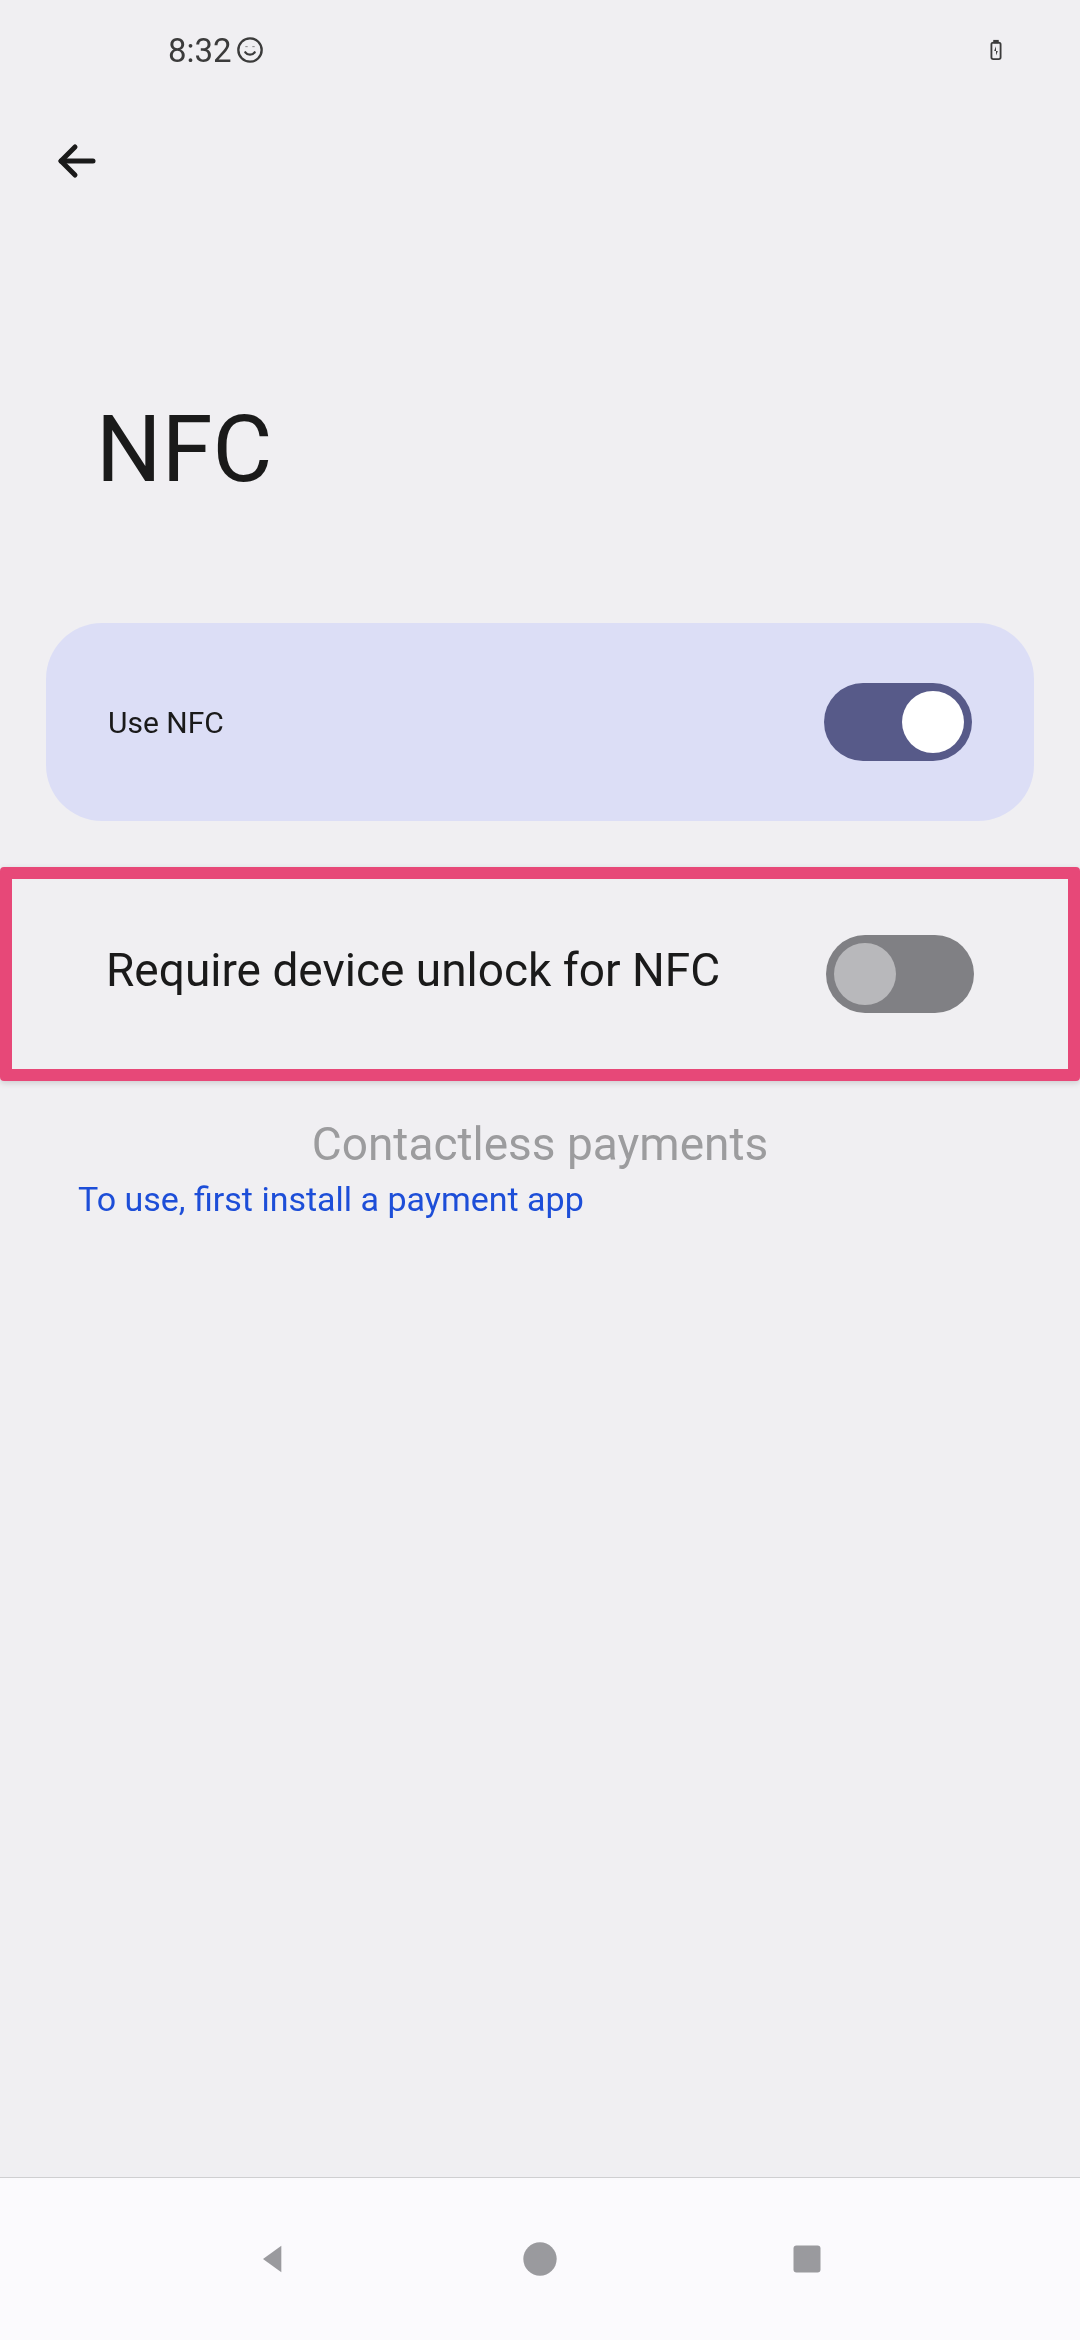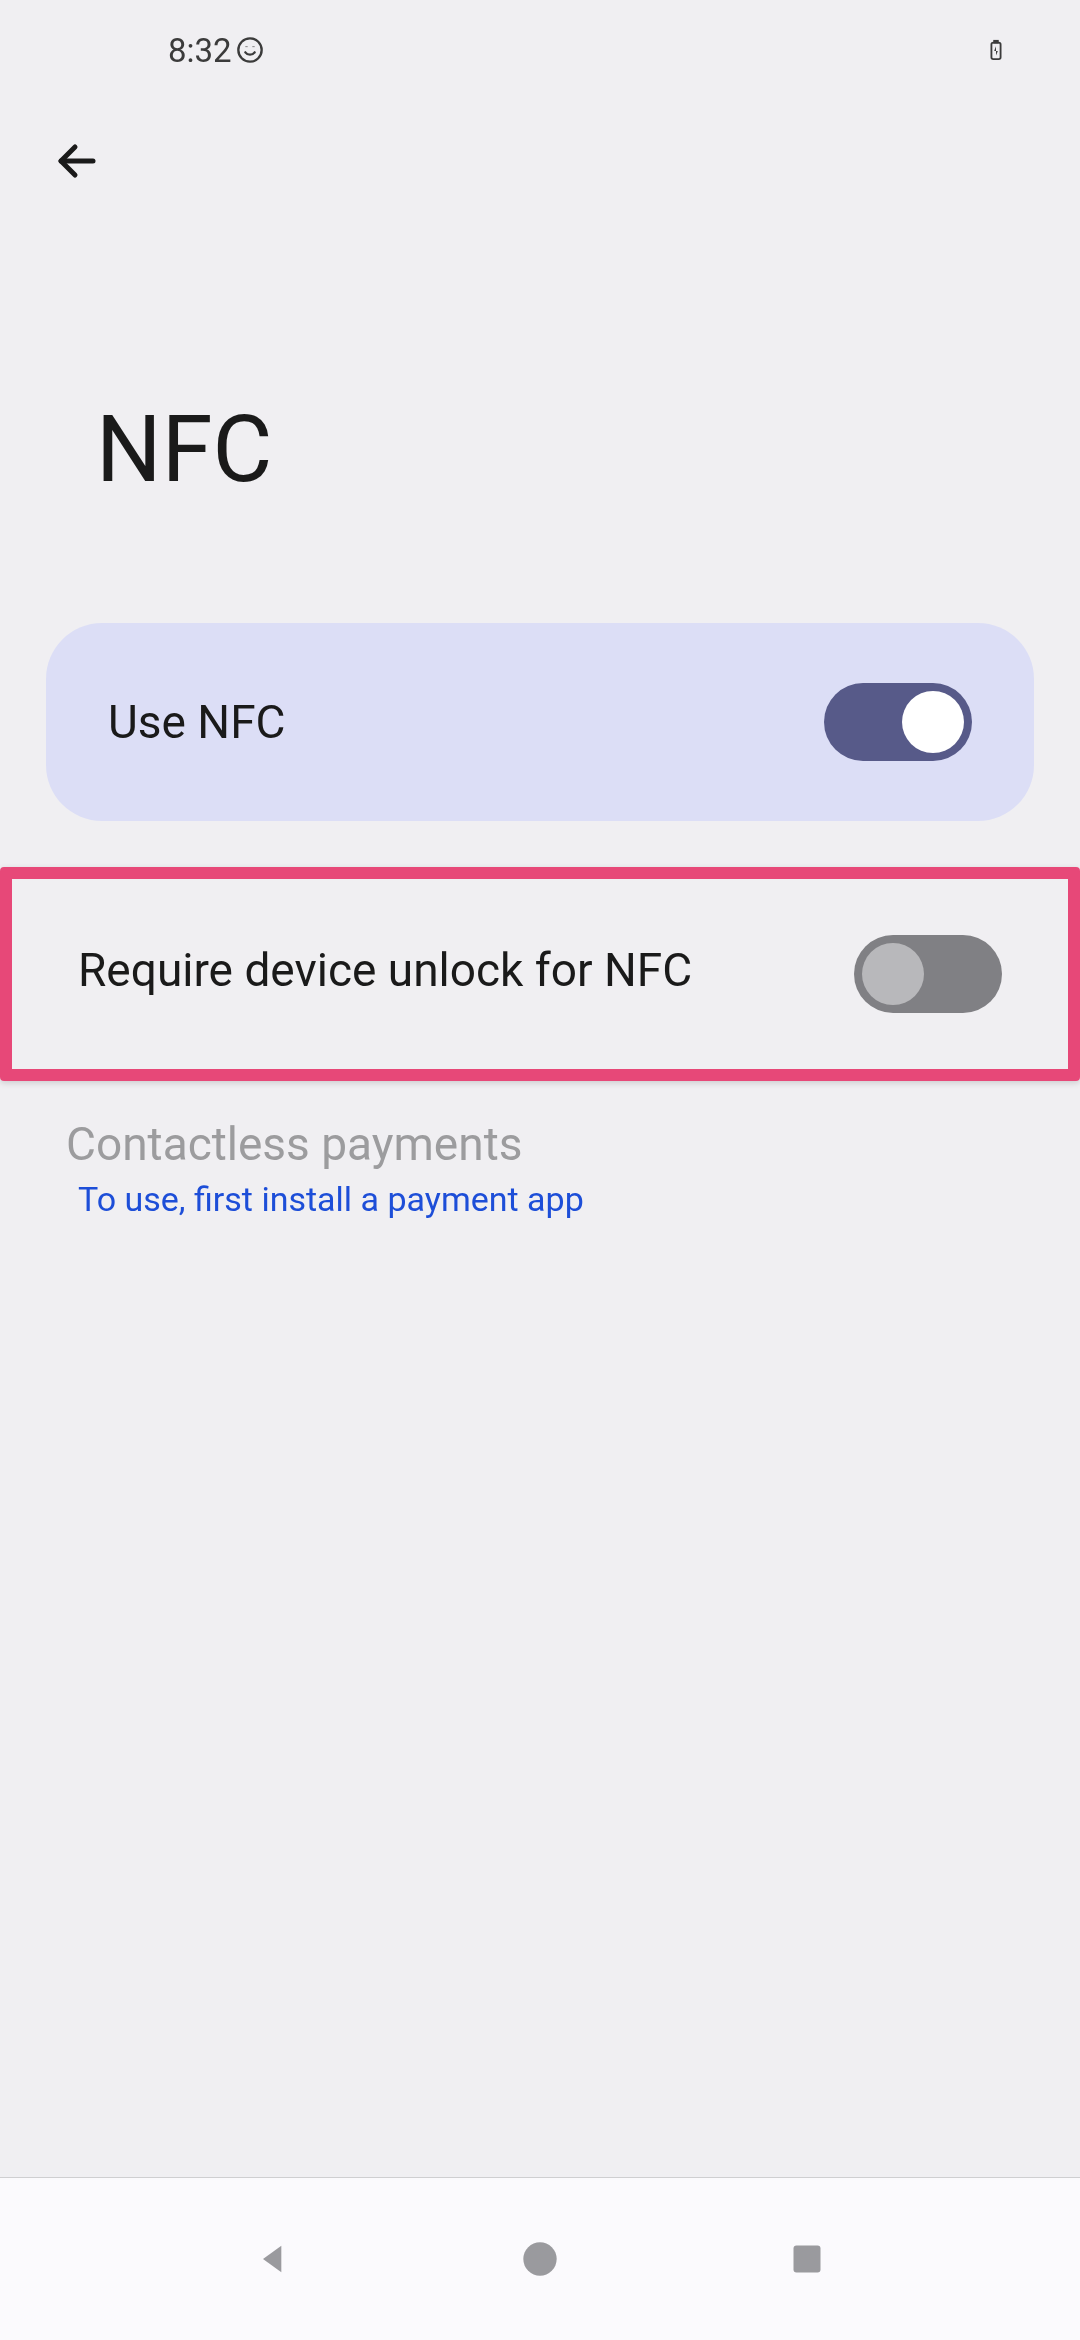--- a/index.html
+++ b/index.html
@@ -59,21 +59,21 @@
     .card-primary {
       background: #dcdef6;
       border-radius: 56px;
       padding: 60px 62px;
       display: flex;
       align-items: center;
       justify-content: space-between;
       margin-bottom: 46px;
     }
     .card-primary-title {
-      font-size: 46px;
+      font-size: 30px;
       color: #1a1a1a;
     }
     .toggle {
       width: 148px;
       height: 78px;
       border-radius: 40px;
       position: relative;
       flex-shrink: 0;
     }
     .toggle-on {
@@ -101,40 +101,41 @@
       border-radius: 50%;
     }
     .highlight-wrap {
       border: 12px solid #e74878;
       border-radius: 4px;
       padding: 0;
       margin: 0 -46px 20px;
       box-shadow: 0 2px 6px rgba(0,0,0,0.15);
     }
     .setting-row {
-      padding: 56px 66px;
+      padding: 56px 94px;
       display: flex;
       align-items: center;
       justify-content: space-between;
       gap: 30px;
     }
     .setting-text {
       flex: 1;
     }
     .setting-title {
       font-size: 46px;
       color: #1a1a1a;
       margin-bottom: 8px;
     }
     .setting-subtitle {
       font-size: 34px;
       color: #4a4a4a;
     }
     .setting-disabled .setting-title {
       color: #9c9c9e;
+      text-align: center;
     }
     .setting-disabled .setting-subtitle {
       color: #1d4ed8;
       margin-left: 12px;
     }
     .setting-plain {
       padding: 16px 20px 40px;
     }
     .divider {
       position: absolute;

